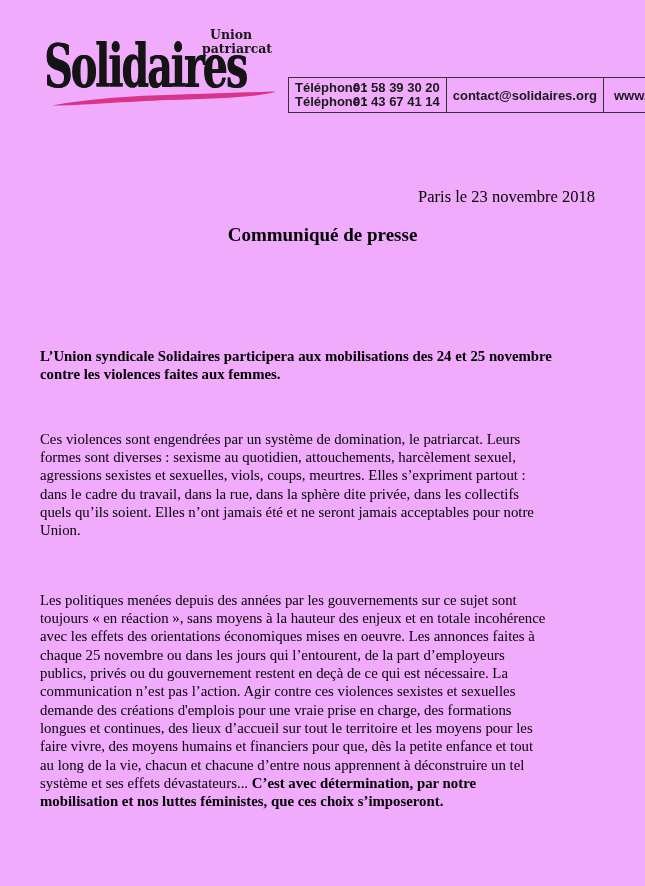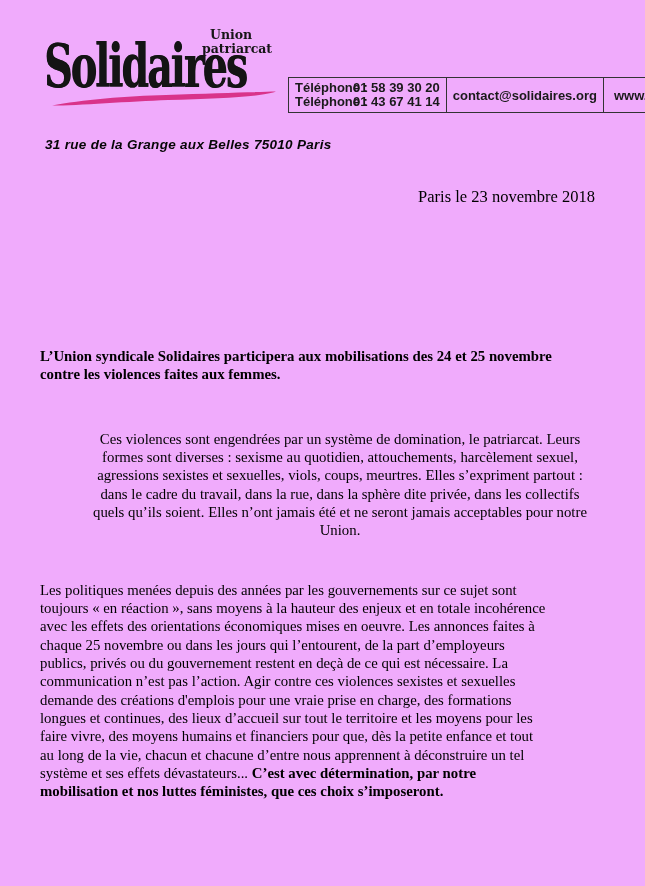--- a/index.html
+++ b/index.html
@@ -69,21 +69,21 @@
   }
 
   
   .body {
     position:absolute; left:40px; top:286px; width:600px;
     font-size:14.8px; line-height:18.3px;
     white-space: pre-line;
   }
   .para { margin:0; }
   .para-1 { margin-bottom:10px; }
-  .para-2 { margin-bottom:23px;text-align:center; }
+  .para-2 { margin-bottom:33px; }
   .b { font-weight:bold;margin-top:24px; }
 </style>
 </head>
 <body>
 
 <div class="page">
 
   <div class="logo">
     <div class="logo-tagline">
       <span class="t1">Union</span>
@@ -105,24 +105,24 @@
         <div>
           <span class="lbl">Téléphone :</span><span>01 43 67 41 14</span>
         </div>
       </td>
       <td class="email">contact@solidaires.org</td>
       <td class="web">www.solidaires.org</td>
     </tr>
   </tbody>
     </table>
 
-  <div class="address">31 rue de la Grange aux Belles 75010 Paris</div>
 
   <div class="dateline">Paris le 23 novembre 2018</div>
 
+  <h1 class="doc-title">Communiqué de presse</h1>
 
   <div class="body">
     <div class="para para-1">
       <div class="b">L’Union syndicale Solidaires participera aux mobilisations des 24 et 25 novembre
 contre les violences faites aux femmes.</div>
     </div>
     <p class="para para-2">Ces violences sont engendrées par un système de domination, le patriarcat. Leurs
 formes sont diverses : sexisme au quotidien, attouchements, harcèlement sexuel,
 agressions sexistes et sexuelles, viols, coups, meurtres. Elles s’expriment partout :
 dans le cadre du travail, dans la rue, dans la sphère dite privée, dans les collectifs

